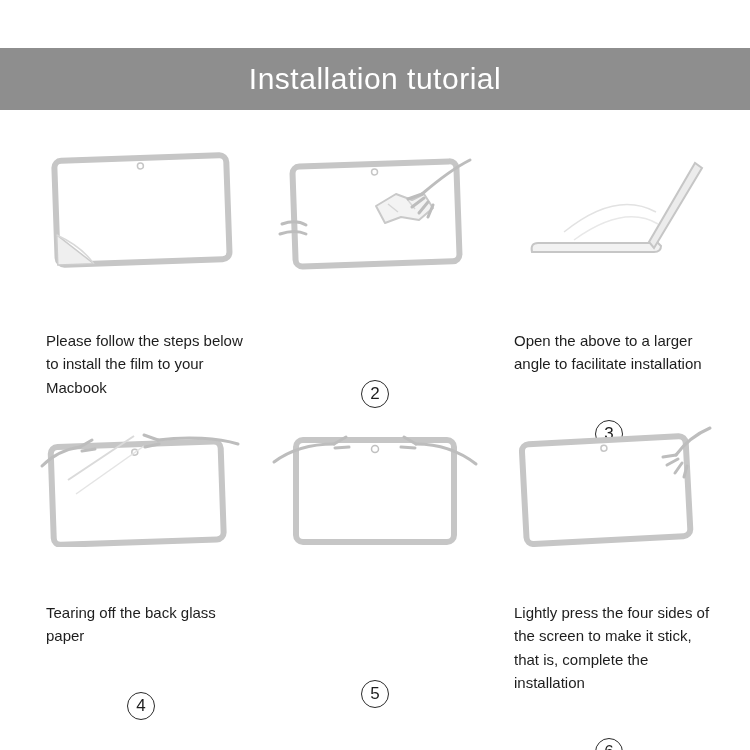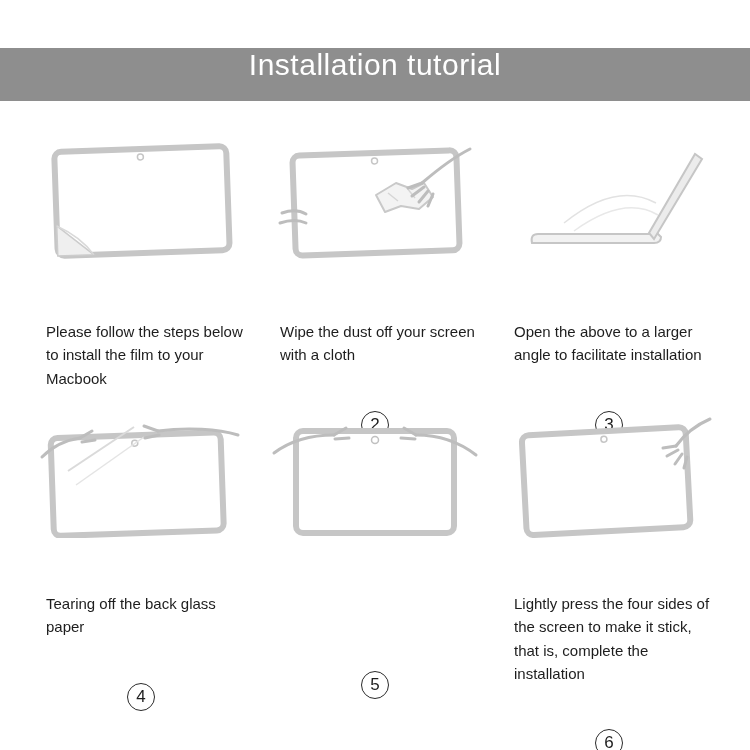--- a/index.html
+++ b/index.html
@@ -1,23 +1,24 @@
 <!DOCTYPE html>
 <html><head>
 <meta charset="utf-8">
 <style>
   * { margin: 0; padding: 0; box-sizing: border-box; }
   html, body { width: 750px; height: 750px; background: #ffffff; font-family: "Liberation Sans", sans-serif; }
   .page { width: 750px; height: 750px; background: #fff; overflow: hidden; }
 
   .banner {
     margin-top: 48px;
-    height: 53px;
+    height: 62px;
     background: #8e8e8e;
     display: flex;
+    align-items: center;
     justify-content: center;
   }
   .banner-title {
     color: #ffffff;
     font-size: 30px;
     letter-spacing: 0.5px;
     font-weight: 400;
   }
 
   .grid {
@@ -108,21 +109,20 @@
             <path d="M154 46 l -12 9"></path>
             <path d="M158 50 l -9 11"></path>
             <path d="M163 53 l -5 12"></path>
           </g>
           <g fill="none" stroke="#bdbdbd" stroke-width="3" stroke-linecap="round">
             <path d="M12 72 q 14 -5 24 1"></path>
             <path d="M10 82 q 15 -5 26 0"></path>
           </g>
         </svg>
       </div>
-      <div class="caption">Wipe the dust off your screen with a cloth</div>
       <div class="numwrap">
         <div class="numbadge">2</div>
       </div>
     </div>
 
     <div class="step">
       <div class="illus">
         <svg width="210" height="125" viewBox="0 0 210 125">
           <path d="M60 82 Q 112 40 152 62" fill="none" stroke="#e2e2e2" stroke-width="1.5"></path>
           <path d="M70 90 Q 120 54 154 74" fill="none" stroke="#e8e8e8" stroke-width="1.5"></path>

